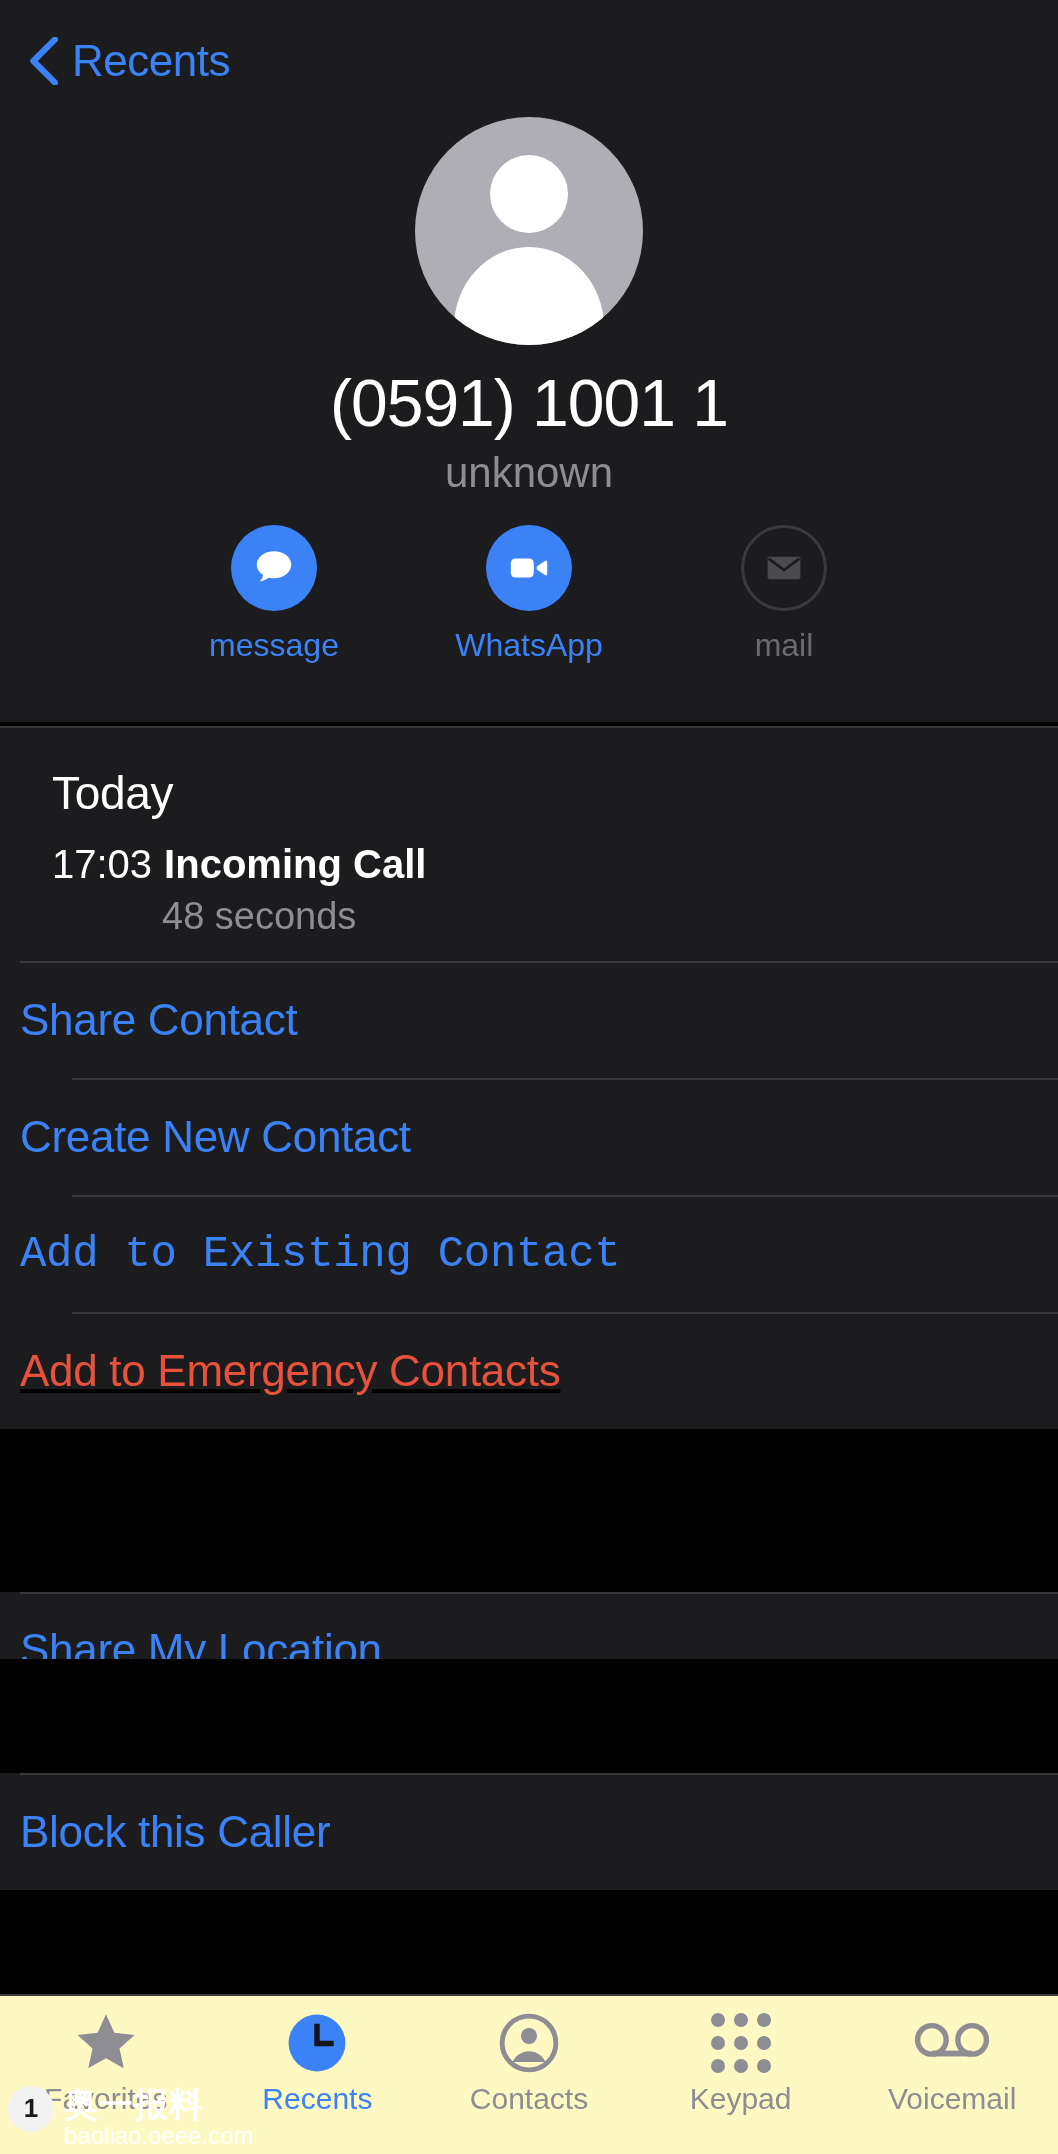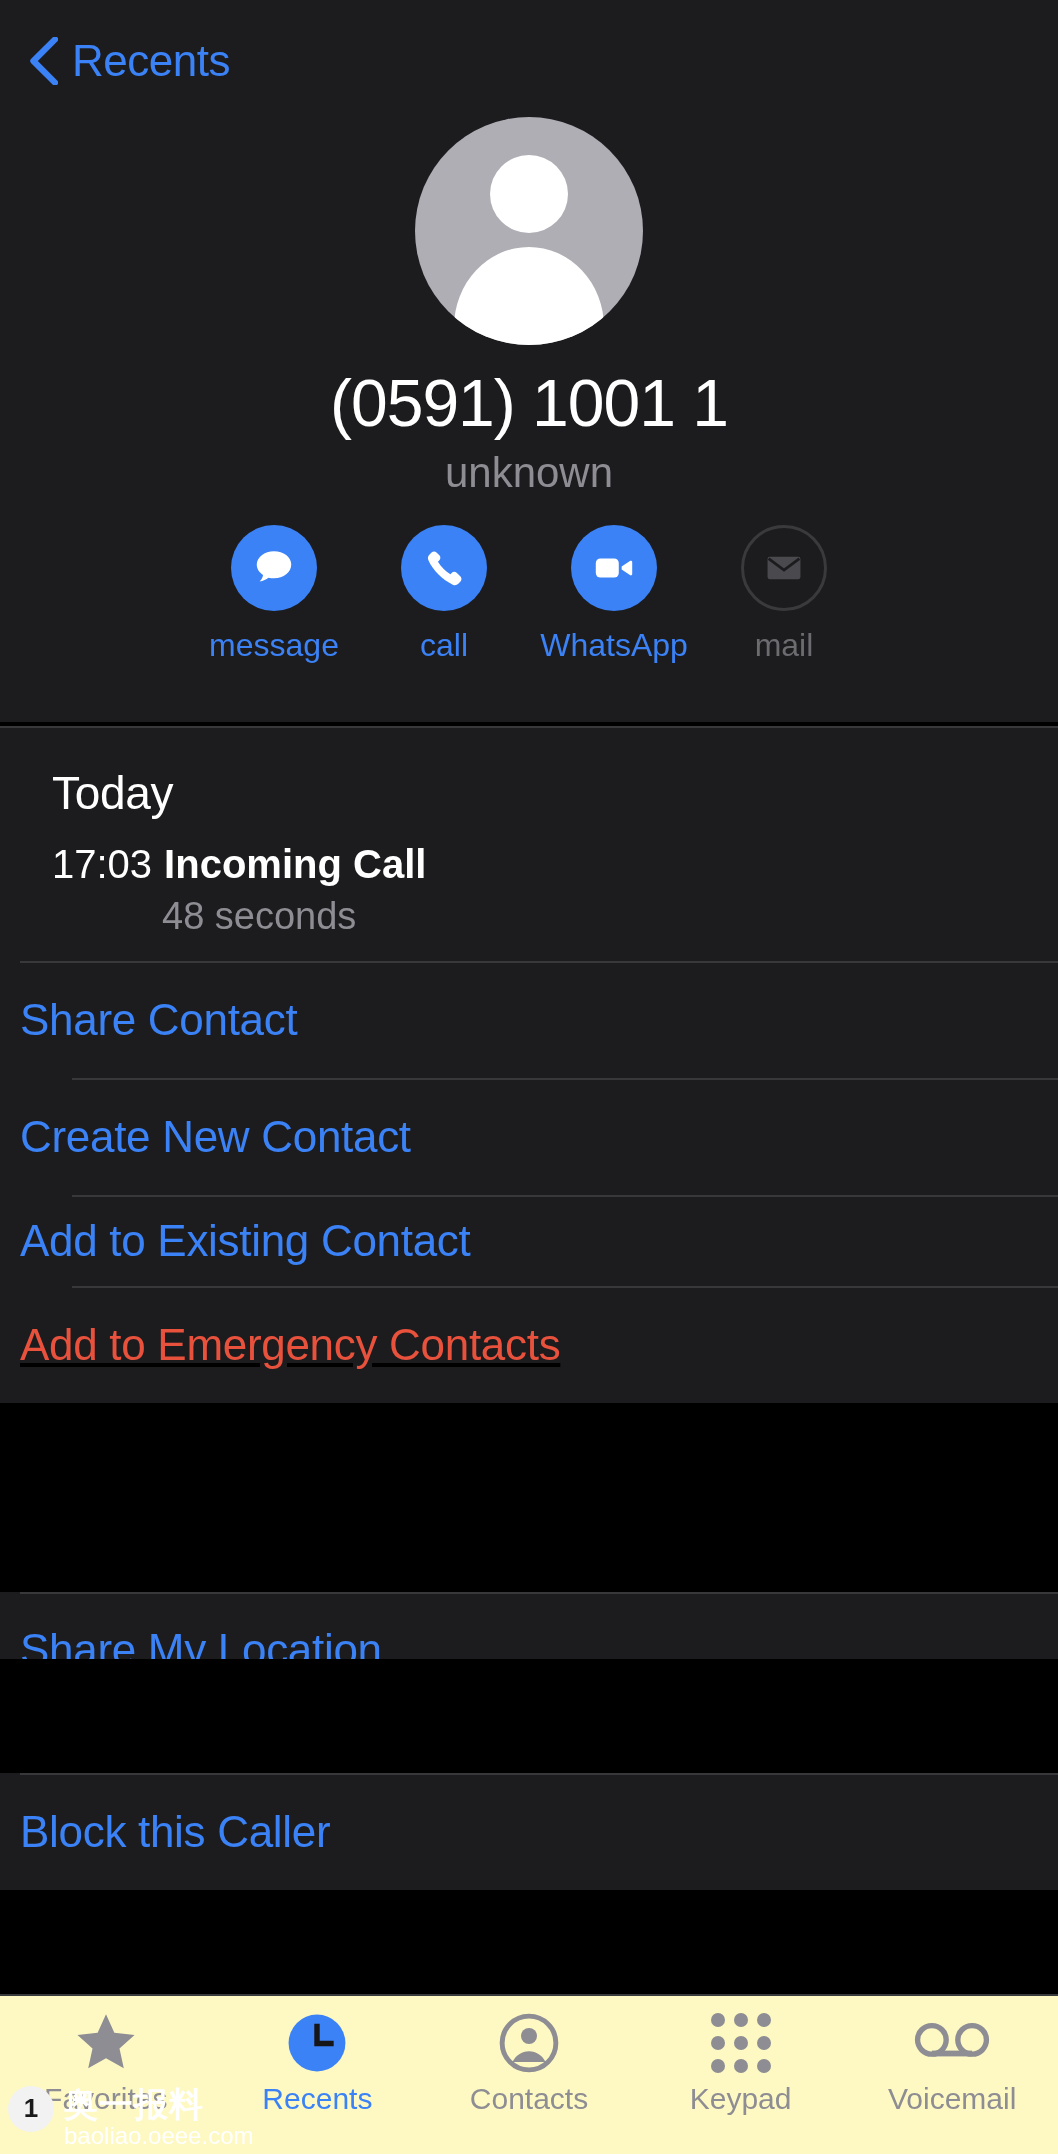--- a/index.html
+++ b/index.html
@@ -144,28 +144,20 @@
 
       <div class="action">
         <div class="action-circle">
           <svg width="46" height="46" viewBox="0 0 24 24">
             <path fill="#fff" d="M12 3.2c-5 0-9 3.1-9 7 0 2.2 1.3 4.2 3.3 5.4-.2 1.2-.8 2.4-1.8 3.4 1.9-.2 3.5-1 4.6-1.9 .9.2 1.9.3 2.9.3 5 0 9-3.1 9-7.2S17 3.2 12 3.2z"></path>
           </svg>
         </div>
         <div class="action-label">message</div>
       </div>
 
-      <div class="action">
-        <div class="action-circle">
-          <svg width="44" height="44" viewBox="0 0 24 24">
-            <path fill="#fff" d="M6.6 3c-.5 0-1 .2-1.4.6L4 4.8c-.8.8-1 2-.5 3 1.3 2.9 3.2 5.5 5.5 7.8 2.3 2.3 4.9 4.2 7.8 5.5 1 .5 2.2.3 3-.5l1.2-1.2c.7-.7.7-1.9 0-2.7l-2.1-2.1c-.7-.7-1.9-.7-2.6 0l-.8.8c-1.4-.8-2.6-1.8-3.8-3-1.1-1.1-2.1-2.4-3-3.8l.8-.8c.7-.7.7-1.9 0-2.7L7.9 3.6C7.6 3.2 7.1 3 6.6 3z"></path>
-          </svg>
-        </div>
-        <div class="action-label">call</div>
-      </div>
 
       <div class="action">
         <div class="action-circle">
           <svg width="46" height="46" viewBox="0 0 24 24">
             <rect x="2.5" y="7" width="12" height="10" rx="2.4" fill="#fff"></rect>
             <path fill="#fff" d="M16 11.2l4.3-2.9c.5-.3 1.2 0 1.2.6v6.2c0 .6-.7 1-1.2.6L16 12.8z"></path>
           </svg>
         </div>
         <div class="action-label">WhatsApp</div>
       </div>
@@ -205,21 +197,21 @@
   </div>
 
   <div class="group" style="position:absolute; top:961px;">
     <div class="row" style="height:117px;">
       <div class="sep-top"></div>
       <span class="row-link">Share Contact</span>
     </div>
     <div class="row" style="height:117px;text-align:center;">
       <span class="row-link">Create New Contact</span>
     </div>
-    <div class="row" style="height:91px;">
+    <div class="row" style="height:117px;font-family:Liberation Mono, monospace;">
       <span class="row-link">Add to Existing Contact</span>
     </div>
     <div class="row" style="height:117px;text-decoration:underline;">
       <span class="row-link danger">Add to Emergency Contacts</span>
     </div>
   </div>
 
   <div class="gap" style="position:absolute; top:1429px; height:114px;"></div>
 
   <div class="group" style="position:absolute; top:1592px;">

